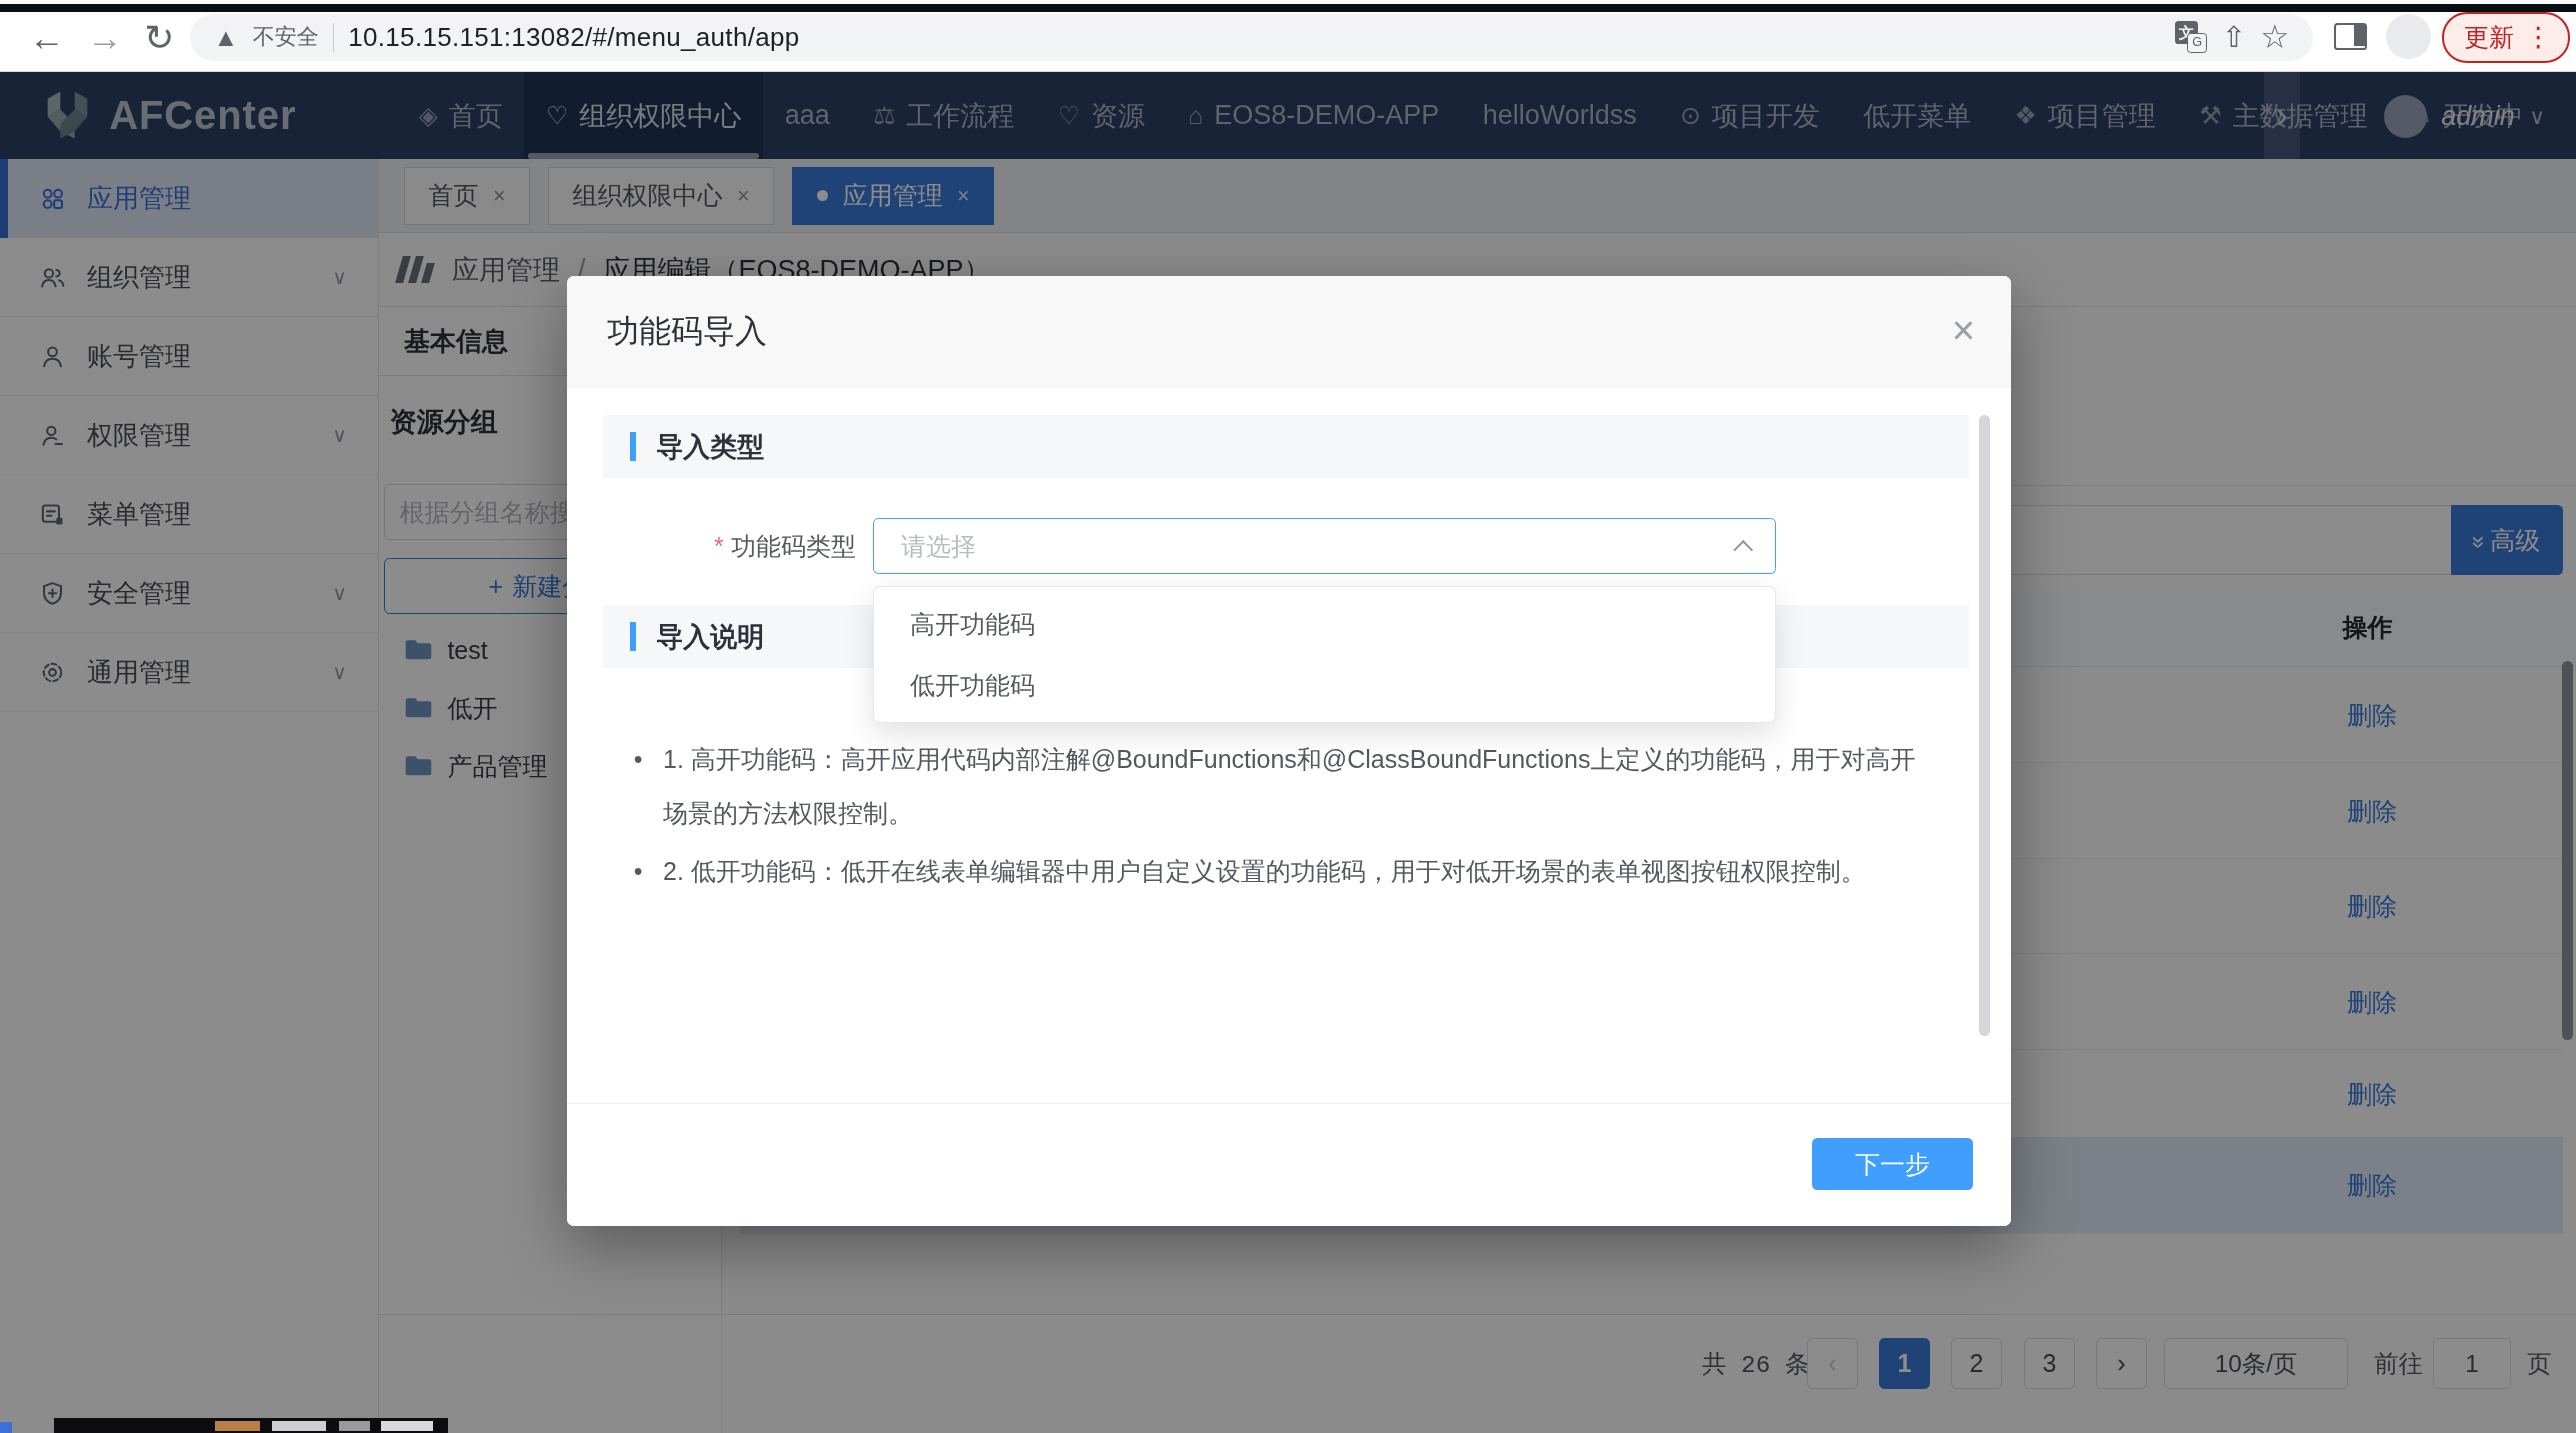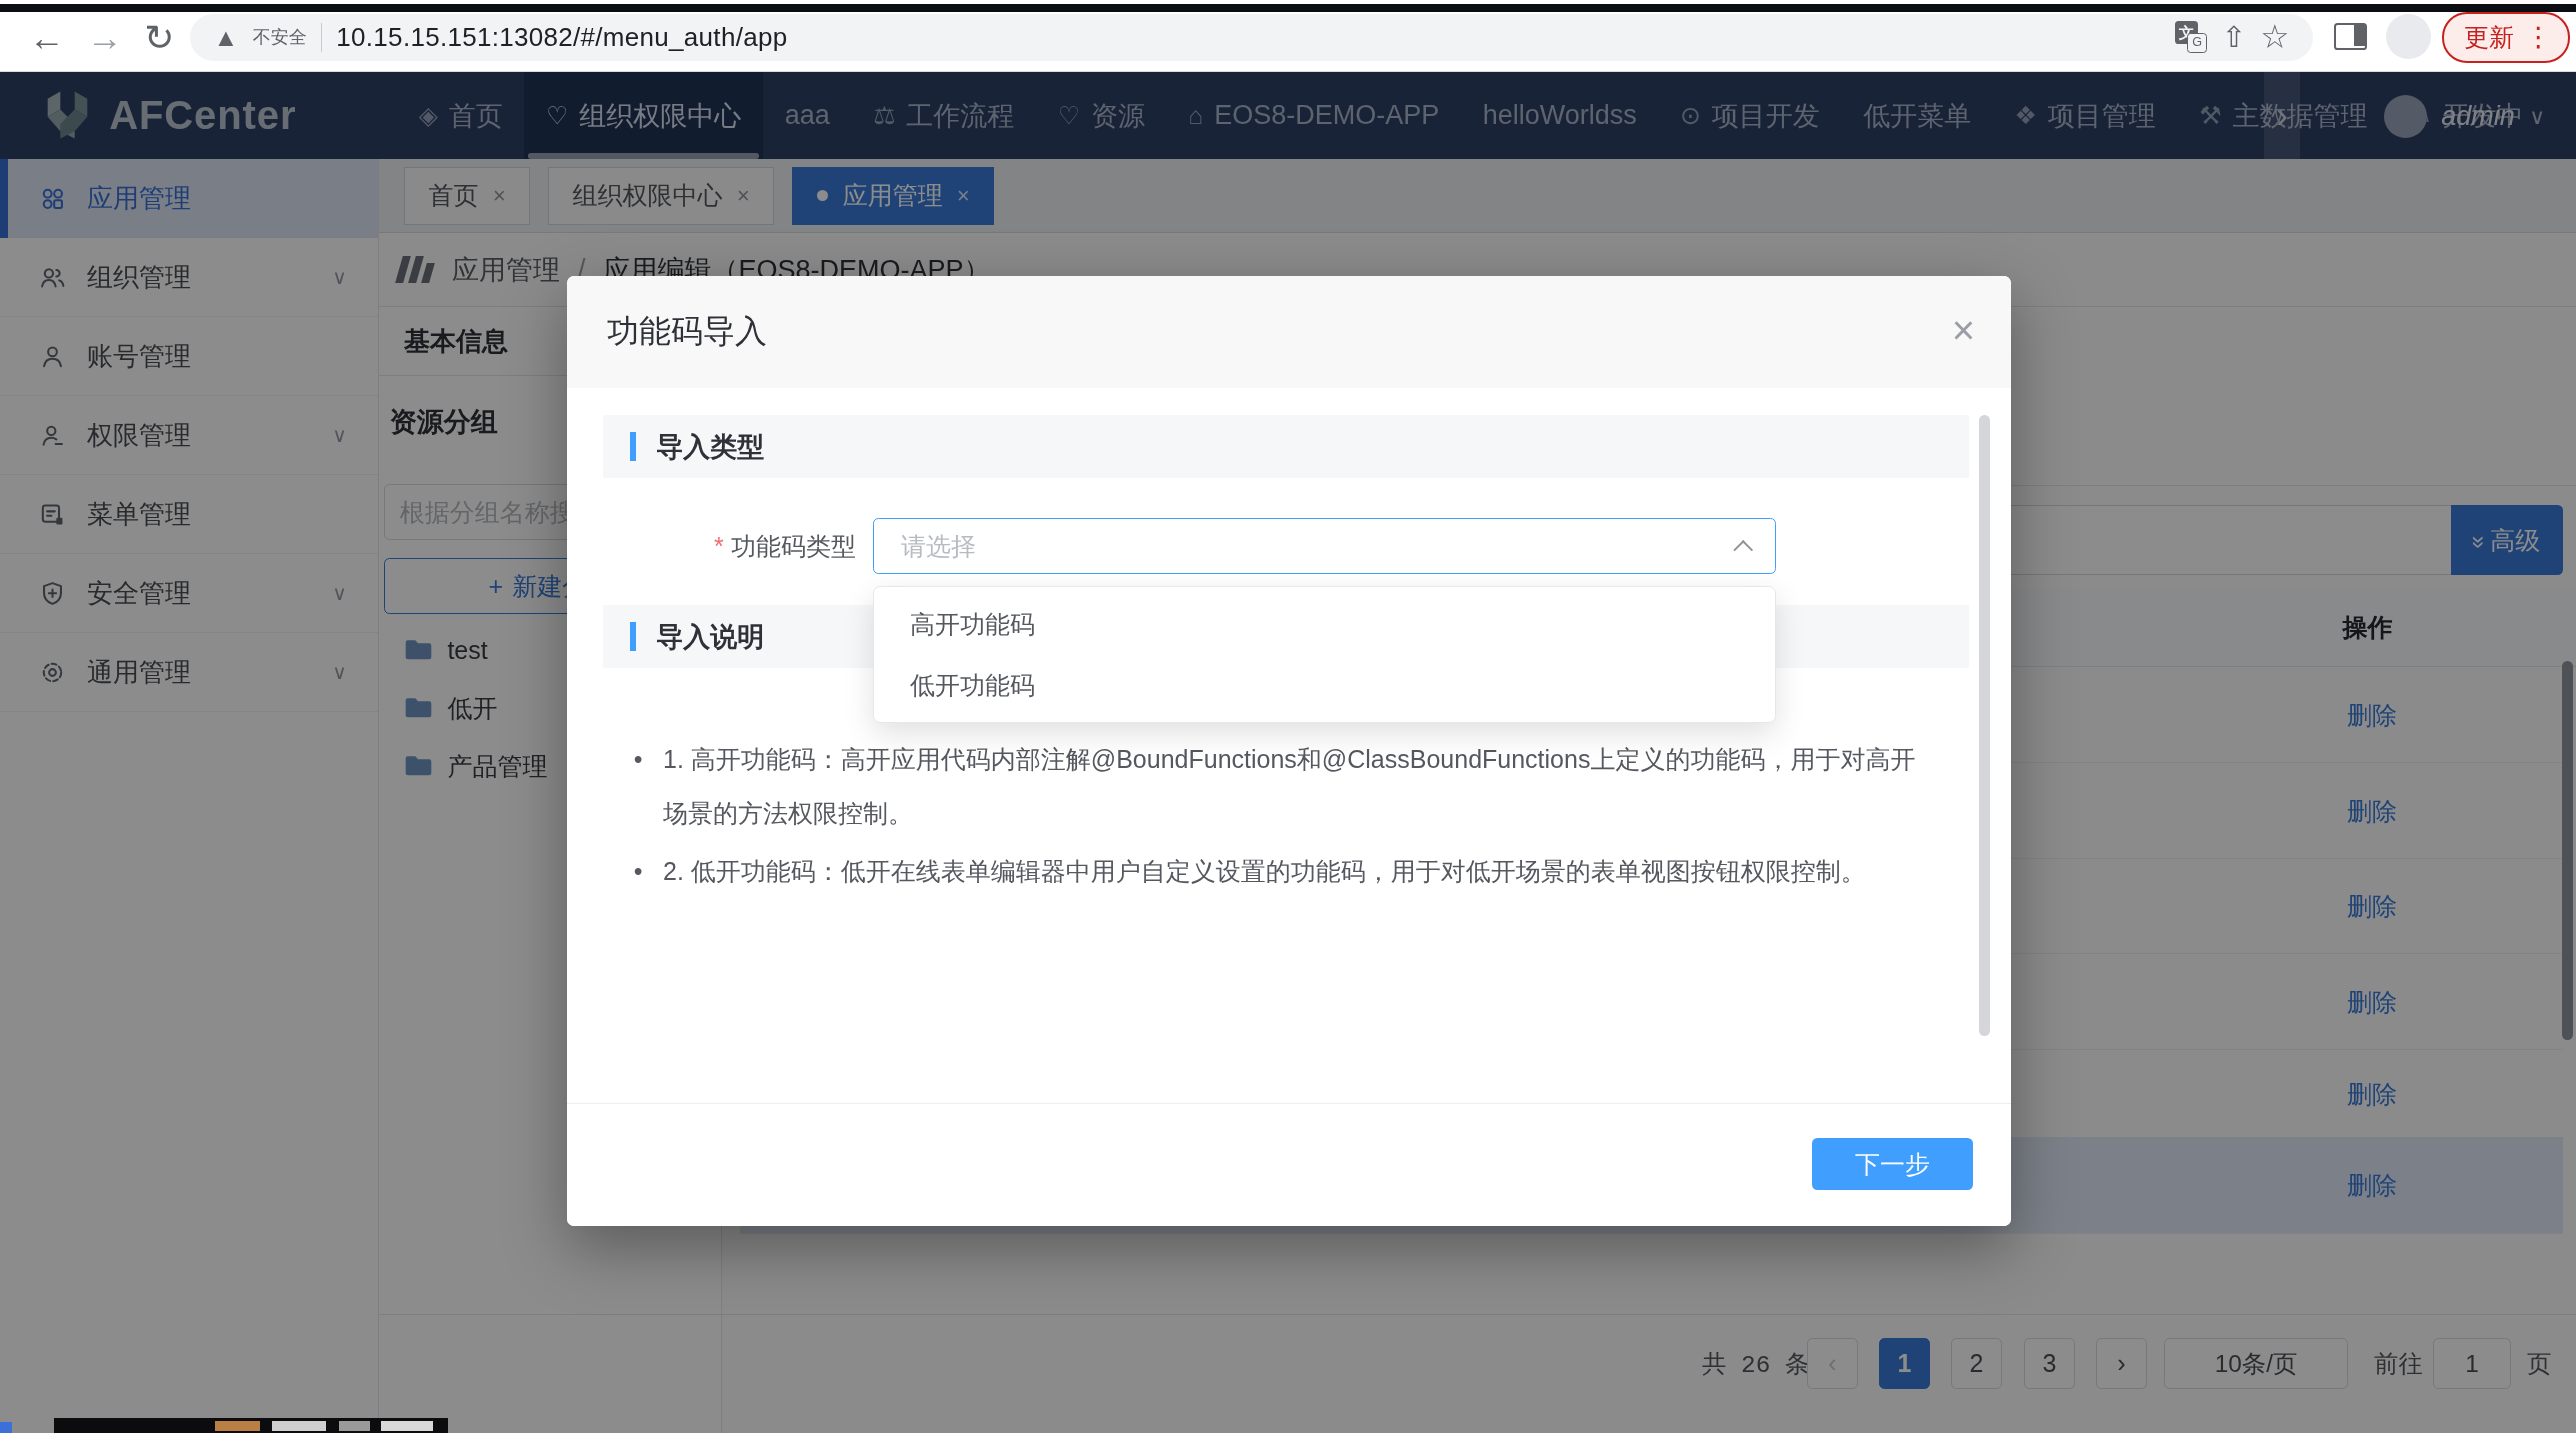--- a/index.html
+++ b/index.html
@@ -7,21 +7,21 @@
   body { font-family:"Liberation Sans","DejaVu Sans",sans-serif; }
   .stage { position:relative; width:2576px; height:1433px; overflow:hidden; background:#fff; }
 
   
   .chrome { position:absolute; top:0; left:0; right:0; height:72px; background:#fff; border-bottom:0.9px solid #d8dbde; z-index:40; }
   .os-strip { position:absolute; top:3.6px; left:0; right:0; height:8.1px; background:#0a0d12; }
   .nav-btn { position:absolute; top:16.2px; font-size:36px; color:#5f6368; line-height:43px; }
   .addr { position:absolute; left:190px; top:13.5px; width:2123px; height:47px; background:#f1f3f4; border-radius:23.5px;
           display:flex; align-items:center; padding:0 23.5px; gap:14.4px; }
   .addr .warn { font-size:25px; color:#5f6368; }
-  .addr .sec { font-size:18px; color:#5f6368; }
+  .addr .sec { font-size:22px; color:#5f6368; }
   .addr .vdiv { width:0.9px; height:29px; background:#c7cace; }
   .addr .url { font-size:26px; color:#202124; letter-spacing:0.3px; }
   .addr .spacer { flex:1; }
   .tr-icon { position:relative; width:32.5px; height:32.5px; }
   .tr-icon .b1 { position:absolute; left:0; top:0; width:23.5px; height:23.5px; background:#5f6368; border-radius:3.6px; color:#f1f3f4; font-size:15.3px; text-align:center; line-height:23.5px; font-weight:bold; }
   .tr-icon .b2 { position:absolute; right:0; bottom:0; width:20px; height:20px; background:#f1f3f4; border:1.8px solid #5f6368; border-radius:3.6px; color:#5f6368; font-size:12.6px; text-align:center; line-height:16.2px; }
   .glyph-btn { font-size:29px; color:#5f6368; }
   .panel-icon { position:absolute; left:2334px; top:22.6px; width:32.5px; height:27px; border:2.7px solid #5f6368; border-radius:3.6px; }
   .panel-icon::after { content:""; position:absolute; right:0; top:0; width:10.8px; height:21.7px; background:#5f6368; }
   .avatar-chrome { position:absolute; left:2386px; top:13.5px; width:45px; height:45px; border-radius:50%; background:#e8eaed; overflow:hidden; }

